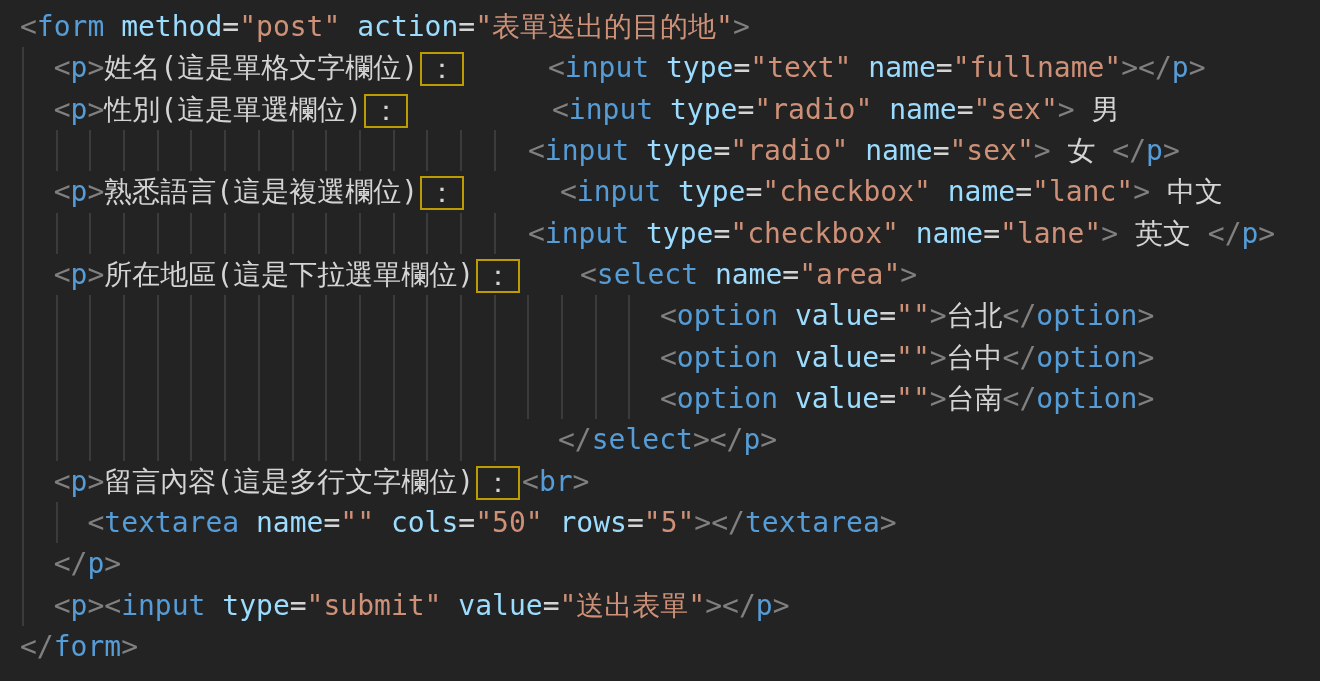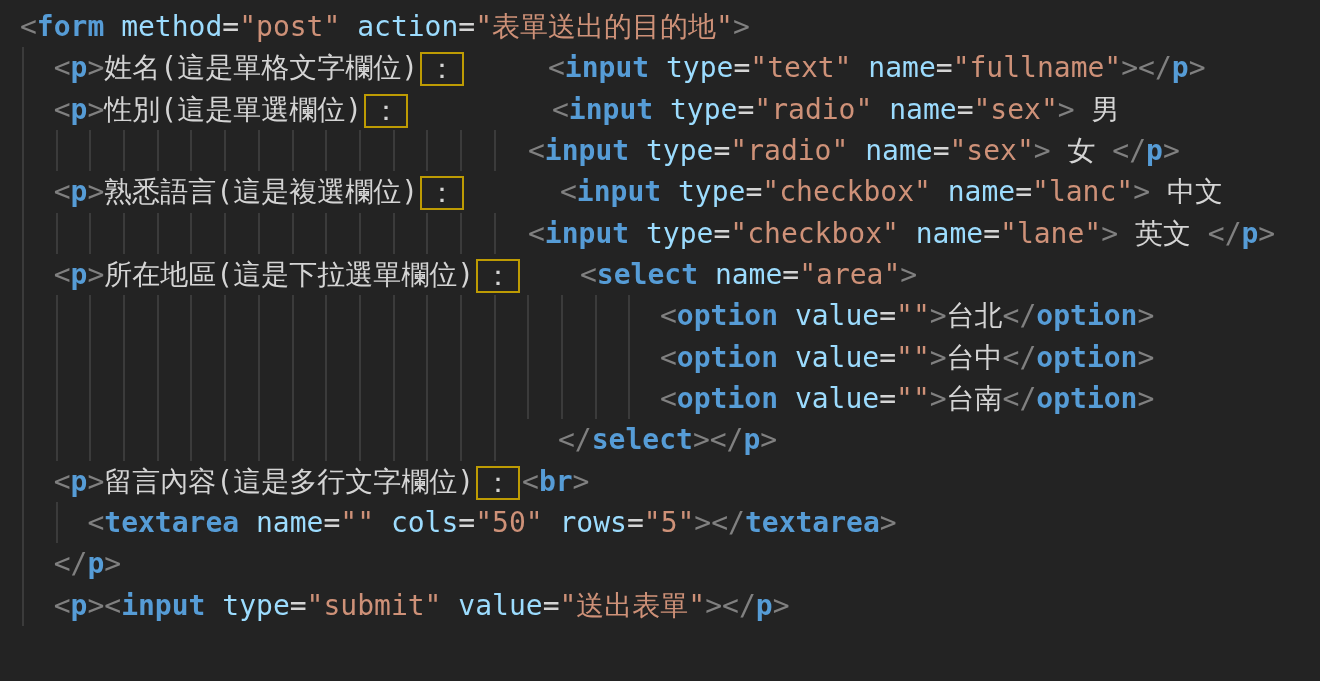--- a/index.html
+++ b/index.html
@@ -29,21 +29,21 @@
     background-repeat: no-repeat;
     background-position: 2px 0;
   }
   .tail {
     position: absolute;
     top: 0;
     white-space: pre;
   }
   .tok-p   { color: #808080; }
   .tok-eq  { color: #d4d4d4; }
-  .tok-tag { color: #569cd6; font-weight: bold; }
+  .tok-tag { color: #569cd6; }
   .tok-attr{ color: #9cdcfe; text-align: center; }
   .tok-str { color: #ce9178; }
   .tok-txt { color: #d4d4d4; margin-top: 19px; }
   .tok-box {
     color: #d4d4d4;
     border: 2px solid #bd9b03;
     display: inline-block;
     box-sizing: border-box;
     height: 34px;
     line-height: 30px;
@@ -64,13 +64,14 @@
     <div class="row" style="top: 212.665px; background-image: repeating-linear-gradient(to right, rgb(59, 59, 59) 0px, rgb(59, 59, 59) 2px, transparent 2px, transparent 33.69px); background-size: 474px 100%;"><span class="tail" style="left: 508px;"><span class="tok-p">&lt;</span><span class="tok-tag">input</span><span class="tok-txt"> </span><span class="tok-attr">type</span><span class="tok-eq">=</span><span class="tok-str">"checkbox"</span><span class="tok-txt"> </span><span class="tok-attr">name</span><span class="tok-eq">=</span><span class="tok-str">"lane"</span><span class="tok-p">&gt;</span><span class="tok-txt"> 英文 </span><span class="tok-p">&lt;/</span><span class="tok-tag">p</span><span class="tok-p">&gt;</span></span></div>
     <div class="row" style="top: 253.998px; background-image: repeating-linear-gradient(to right, rgb(59, 59, 59) 0px, rgb(59, 59, 59) 2px, transparent 2px, transparent 33.69px); background-size: 2px 100%;"><span class="tok-txt">  </span><span class="tok-p">&lt;</span><span class="tok-tag">p</span><span class="tok-p">&gt;</span><span class="tok-txt">所在地區(這是下拉選單欄位)</span><span class="tok-box">：</span><span class="tail" style="left: 560px;"><span class="tok-p">&lt;</span><span class="tok-tag">select</span><span class="tok-txt"> </span><span class="tok-attr">name</span><span class="tok-eq">=</span><span class="tok-str">"area"</span><span class="tok-p">&gt;</span></span></div>
     <div class="row" style="top: 295.331px; background-image: repeating-linear-gradient(to right, rgb(59, 59, 59) 0px, rgb(59, 59, 59) 2px, transparent 2px, transparent 33.69px); background-size: 608px 100%;"><span class="tail" style="left: 640px;"><span class="tok-p">&lt;</span><span class="tok-tag">option</span><span class="tok-txt"> </span><span class="tok-attr">value</span><span class="tok-eq">=</span><span class="tok-str">""</span><span class="tok-p">&gt;</span><span class="tok-txt">台北</span><span class="tok-p">&lt;/</span><span class="tok-tag">option</span><span class="tok-p">&gt;</span></span></div>
     <div class="row" style="top: 336.664px; background-image: repeating-linear-gradient(to right, rgb(59, 59, 59) 0px, rgb(59, 59, 59) 2px, transparent 2px, transparent 33.69px); background-size: 608px 100%;"><span class="tail" style="left: 640px;"><span class="tok-p">&lt;</span><span class="tok-tag">option</span><span class="tok-txt"> </span><span class="tok-attr">value</span><span class="tok-eq">=</span><span class="tok-str">""</span><span class="tok-p">&gt;</span><span class="tok-txt">台中</span><span class="tok-p">&lt;/</span><span class="tok-tag">option</span><span class="tok-p">&gt;</span></span></div>
     <div class="row" style="top: 377.997px; background-image: repeating-linear-gradient(to right, rgb(59, 59, 59) 0px, rgb(59, 59, 59) 2px, transparent 2px, transparent 33.69px); background-size: 608px 100%;"><span class="tail" style="left: 640px;"><span class="tok-p">&lt;</span><span class="tok-tag">option</span><span class="tok-txt"> </span><span class="tok-attr">value</span><span class="tok-eq">=</span><span class="tok-str">""</span><span class="tok-p">&gt;</span><span class="tok-txt">台南</span><span class="tok-p">&lt;/</span><span class="tok-tag">option</span><span class="tok-p">&gt;</span></span></div>
     <div class="row" style="top: 419.33px; background-image: repeating-linear-gradient(to right, rgb(59, 59, 59) 0px, rgb(59, 59, 59) 2px, transparent 2px, transparent 33.69px); background-size: 474px 100%;"><span class="tail" style="left: 538px;"><span class="tok-p">&lt;/</span><span class="tok-tag">select</span><span class="tok-p">&gt;&lt;/</span><span class="tok-tag">p</span><span class="tok-p">&gt;</span></span></div>
     <div class="row" style="top: 460.663px; background-image: repeating-linear-gradient(to right, rgb(59, 59, 59) 0px, rgb(59, 59, 59) 2px, transparent 2px, transparent 33.69px); background-size: 2px 100%;"><span class="tok-txt">  </span><span class="tok-p">&lt;</span><span class="tok-tag">p</span><span class="tok-p">&gt;</span><span class="tok-txt">留言內容(這是多行文字欄位)</span><span class="tok-box">：</span><span class="tok-p">&lt;</span><span class="tok-tag">br</span><span class="tok-p">&gt;</span></div>
     <div class="row" style="top: 501.996px; background-image: repeating-linear-gradient(to right, rgb(59, 59, 59) 0px, rgb(59, 59, 59) 2px, transparent 2px, transparent 33.69px); background-size: 36px 100%;"><span class="tok-txt">    </span><span class="tok-p">&lt;</span><span class="tok-tag">textarea</span><span class="tok-txt"> </span><span class="tok-attr">name</span><span class="tok-eq">=</span><span class="tok-str">""</span><span class="tok-txt"> </span><span class="tok-attr">cols</span><span class="tok-eq">=</span><span class="tok-str">"50"</span><span class="tok-txt"> </span><span class="tok-attr">rows</span><span class="tok-eq">=</span><span class="tok-str">"5"</span><span class="tok-p">&gt;&lt;/</span><span class="tok-tag">textarea</span><span class="tok-p">&gt;</span></div>
     <div class="row" style="top: 543.329px; background-image: repeating-linear-gradient(to right, rgb(59, 59, 59) 0px, rgb(59, 59, 59) 2px, transparent 2px, transparent 33.69px); background-size: 2px 100%;"><span class="tok-txt">  </span><span class="tok-p">&lt;/</span><span class="tok-tag">p</span><span class="tok-p">&gt;</span></div>
     <div class="row" style="top: 584.662px; background-image: repeating-linear-gradient(to right, rgb(59, 59, 59) 0px, rgb(59, 59, 59) 2px, transparent 2px, transparent 33.69px); background-size: 2px 100%;"><span class="tok-txt">  </span><span class="tok-p">&lt;</span><span class="tok-tag">p</span><span class="tok-p">&gt;</span><span class="tok-p">&lt;</span><span class="tok-tag">input</span><span class="tok-txt"> </span><span class="tok-attr">type</span><span class="tok-eq">=</span><span class="tok-str">"submit"</span><span class="tok-txt"> </span><span class="tok-attr">value</span><span class="tok-eq">=</span><span class="tok-str">"送出表單"</span><span class="tok-p">&gt;&lt;/</span><span class="tok-tag">p</span><span class="tok-p">&gt;</span></div>
+    <div class="row" style="top: 625.995px;"><span class="tok-p">&lt;/</span><span class="tok-tag">form</span><span class="tok-p">&gt;</span></div>
   </div>
 
 </body></html>

